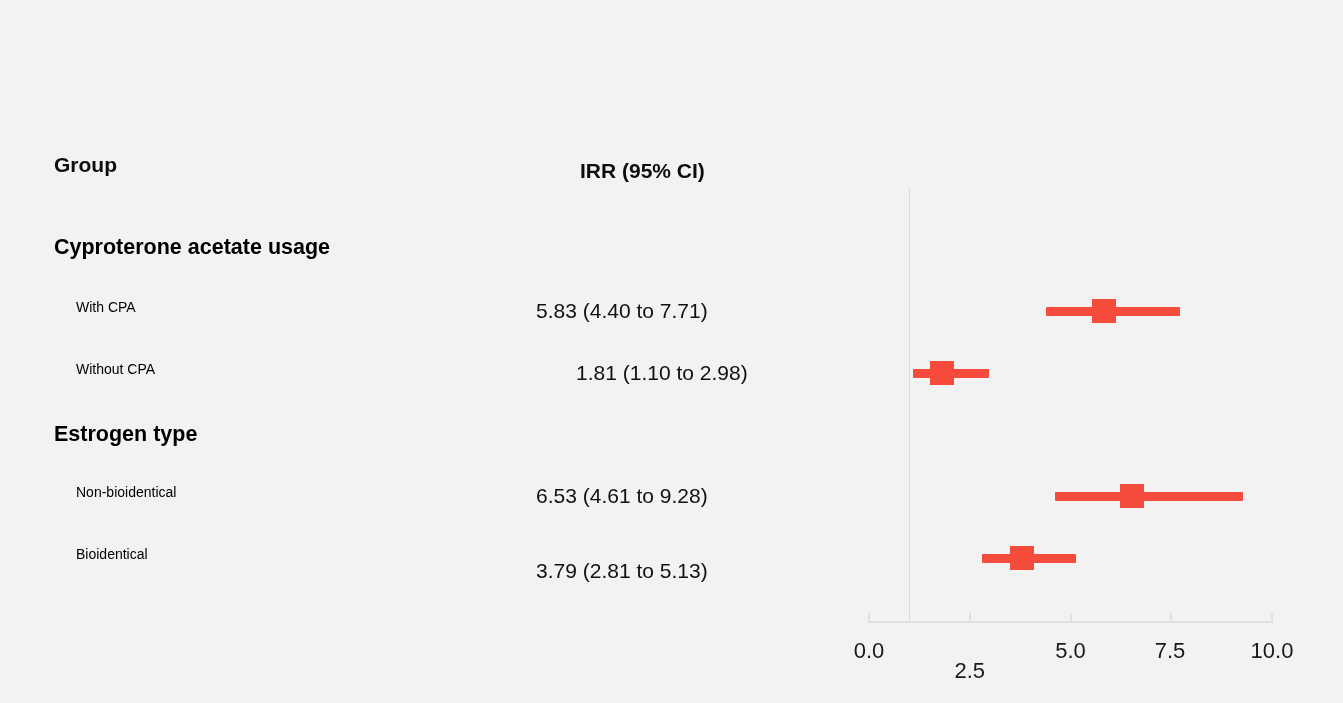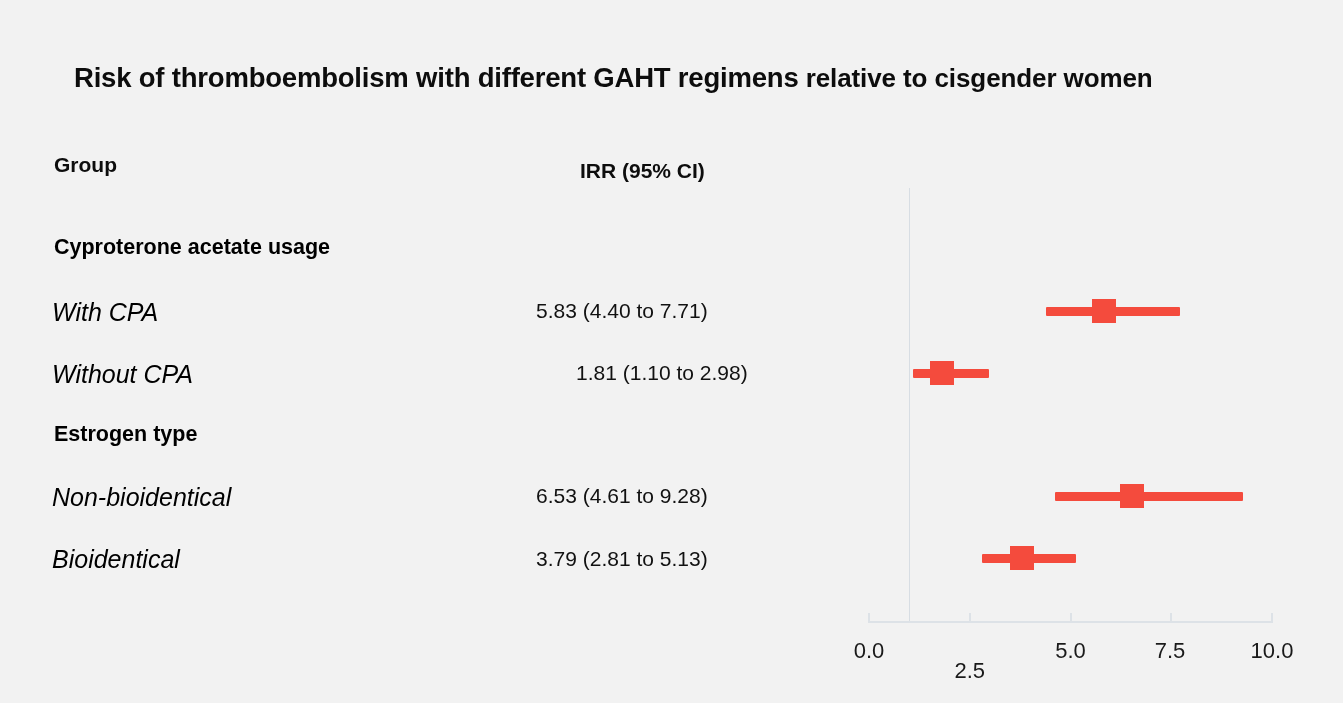--- a/index.html
+++ b/index.html
@@ -62,23 +62,22 @@
     line-height: 1;
     color: #000000;
   }
   .row-label.group-head {
     font-weight: 700;
     left: 54px;
     font-size: 21.5px;
   }
   .row-label.sub {
     font-weight: 400;
-    left: 52px;
-    font-size: 25px;
-    font-style: italic;
+    left: 76px;
+    font-size: 14px;
   }
   .row-value {
     position: absolute;
     left: 536px;
     font-size: 21px;
     font-weight: 400;
     white-space: nowrap;
     line-height: 1;
     color: #111111;
   }
@@ -128,38 +127,35 @@
     position: absolute;
     width: 24px;
     height: 24px;
   }
 </style>
 </head>
 <body>
 
 <div class="canvas">
 
-  <div class="title">
-    <span class="title-main">Risk of thromboembolism with different GAHT regimens</span><span class="title-sub"> relative to cisgender women</span>
-  </div>
 
   <div class="col-head col-head-group">Group</div>
   <div class="col-head col-head-irr">IRR (95% CI)</div>
 
   <div id="rows-layer">
       <div class="row-label group-head" style="top: 237px;">Cyproterone acetate usage</div>
       <div class="row-label sub" style="top: 300px;">With CPA</div>
       <div class="row-value" style="top: 300px;">5.83 (4.40 to 7.71)</div>
       <div class="row-label sub" style="top: 362px;">Without CPA</div>
       <div class="row-value" style="top: 362px; margin-left: 40px;">1.81 (1.10 to 2.98)</div>
       <div class="row-label group-head" style="top: 424px;">Estrogen type</div>
       <div class="row-label sub" style="top: 485px;">Non-bioidentical</div>
       <div class="row-value" style="top: 485px;">6.53 (4.61 to 9.28)</div>
       <div class="row-label sub" style="top: 547px;">Bioidentical</div>
-      <div class="row-value" style="top: 548px;">3.79 (2.81 to 5.13)</div>
+      <div class="row-value" style="top: 560px;">3.79 (2.81 to 5.13)</div>
     </div>
 
   <div class="plot" id="plot-layer">
     <div class="ref-line" id="ref-line" style="left: 908.5px; top: 188px; height: 434px; background: rgb(215, 221, 227);"></div>
     <div class="axis-line" id="axis-line" style="left: 869px; width: 403px; top: 621px; background: rgb(221, 226, 231);"></div>
     <div id="ticks-layer">
         <div class="axis-tick" style="left: 868px; top: 613px; height: 10px; background: rgb(221, 226, 231);"></div>
         <div class="axis-tick-label" style="left: 869px; top: 640px;">0.0</div>
         <div class="axis-tick" style="left: 968.75px; top: 613px; height: 10px; background: rgb(221, 226, 231);"></div>
         <div class="axis-tick-label" style="left: 969.75px; top: 640px; margin-top: 20px;">2.5</div>

